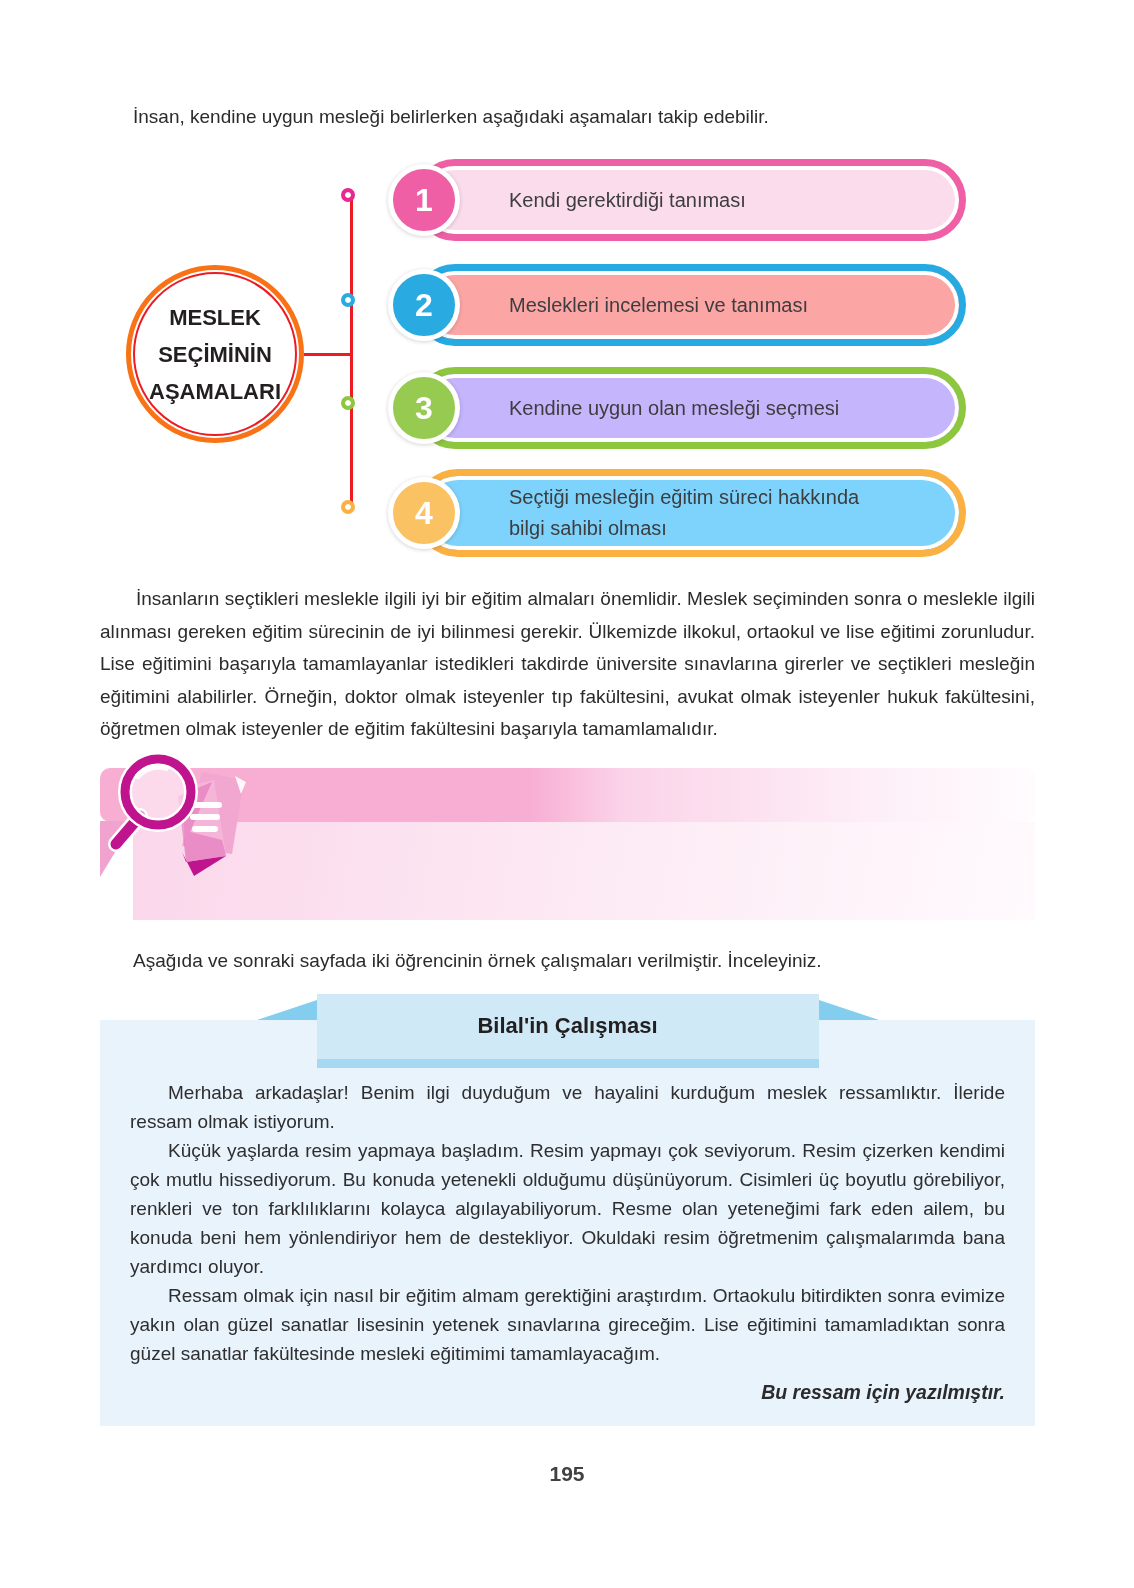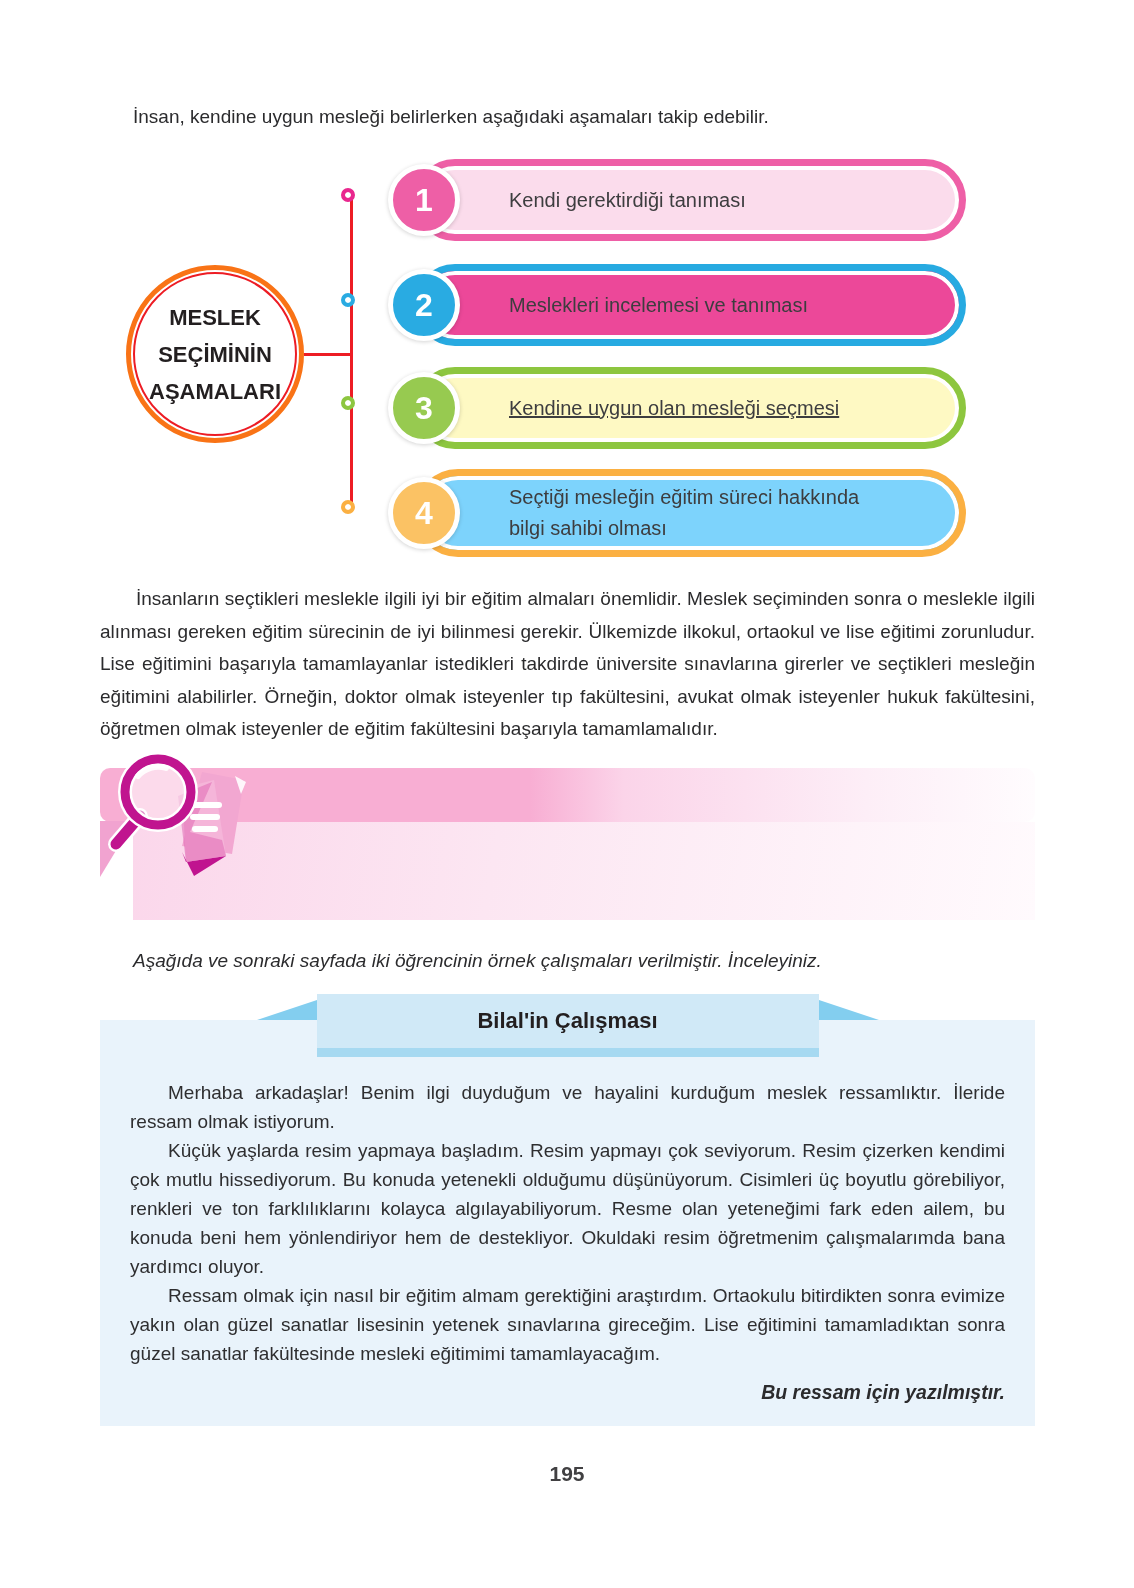--- a/index.html
+++ b/index.html
@@ -47,23 +47,23 @@
   }
   .step .num {
     position:absolute; left:2px; top:50%; transform:translateY(-50%);
     width:72px; height:72px; border-radius:50%; border:5px solid #ffffff;
     color:#ffffff; font-weight:bold; font-size:32px;
     display:flex; align-items:center; justify-content:center; z-index:2;
     box-shadow:0 1px 4px rgba(0,0,0,0.18);
   }
   .c-pink   .pill { border-color:#ee5fa6; background:#fbdcec; }
   .c-pink   .num  { background:#ee5fa6; }
-  .c-blue   .pill { border-color:#27aae1; background:#ec4899; }
+  .c-blue   .pill { border-color:#27aae1; background:#fca5a5; }
   .c-blue   .num  { background:#29abe2; }
-  .c-green  .pill { border-color:#8dc63f; background:#fef9c3;text-decoration:underline; }
+  .c-green  .pill { border-color:#8dc63f; background:#c4b5fd; }
   .c-green  .num  { background:#97ca50; }
   .c-orange .pill { border-color:#fbb042; background:#7dd3fc; }
   .c-orange .num  { background:#fbc264; }
 
   
   .para1 {
     margin:24px 99px 0 100px; font-size:19px; line-height:32.5px;
     text-align:justify; text-indent:36px; color:#2b2b2d;
   }
 
@@ -85,30 +85,30 @@
     display:flex; align-items:center; justify-content:center;
     font-weight:bold; font-size:23px; color:#231f20;
   }
   .r-icon { position:absolute; left:-6px; top:-2px; z-index:4; width:158px; height:140px; }
   .r-body {
     position:absolute; left:40px; right:28px; top:100px;
     font-size:19px; line-height:33px; text-align:justify; text-indent:36px; color:#2b2b2d;
   }
 
   
-  .note { margin:28px 100px 0 100px; font-size:19px; line-height:26px; text-indent:33px; color:#2b2b2d;font-style:italic; }
+  .note { margin:28px 100px 0 100px; font-size:19px; line-height:26px; text-indent:33px; color:#2b2b2d; }
 
   
   .bilal {
     position:relative; margin:46px 99px 0 100px;
     background:#e9f3fb; padding:58px 30px 22px 30px;
   }
   .ribbon-tab {
     position:absolute; top:-26px; left:50%; transform:translateX(-50%);
-    width:502px; height:63px; background:#d0e9f7; z-index:2;
+    width:502px; height:74px; background:#d0e9f7; z-index:2;
     border-bottom:9px solid #a6d9f1;
     display:flex; align-items:center; justify-content:center;
     font-weight:bold; font-size:22px; color:#231f20;
   }
   .tri { position:absolute; top:-20px; width:0; height:0; z-index:1; }
   .tri.l { left:calc(50% - 311px); border-bottom:20px solid #83ceef; border-left:60px solid transparent; }
   .tri.r { right:calc(50% - 311px); border-bottom:20px solid #83ceef; border-right:60px solid transparent; }
   .bilal p { margin:0; font-size:19px; line-height:29px; text-align:justify; text-indent:38px; color:#2e2e30; }
   .attribution { text-align:right; font-weight:bold; font-style:italic; font-size:19.5px; margin-top:13px; color:#2b2b2d; }
 

